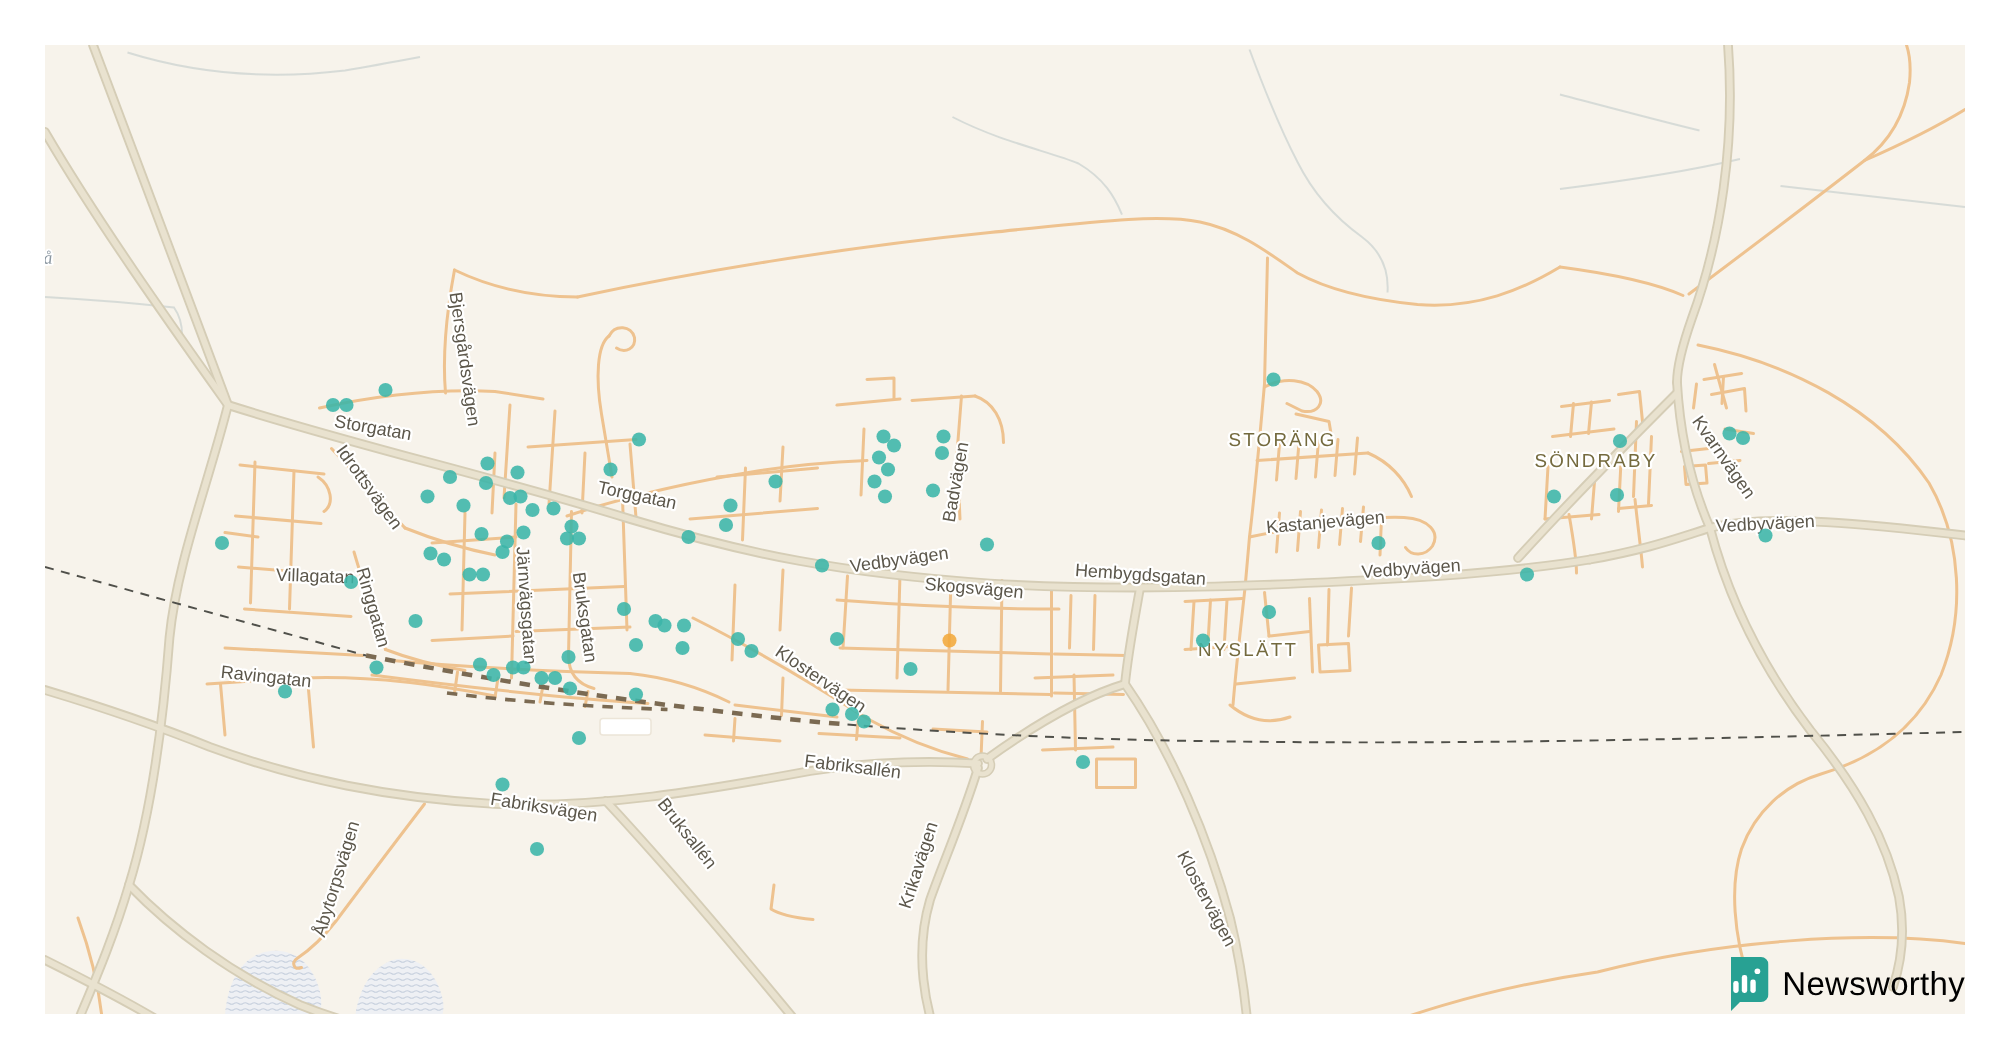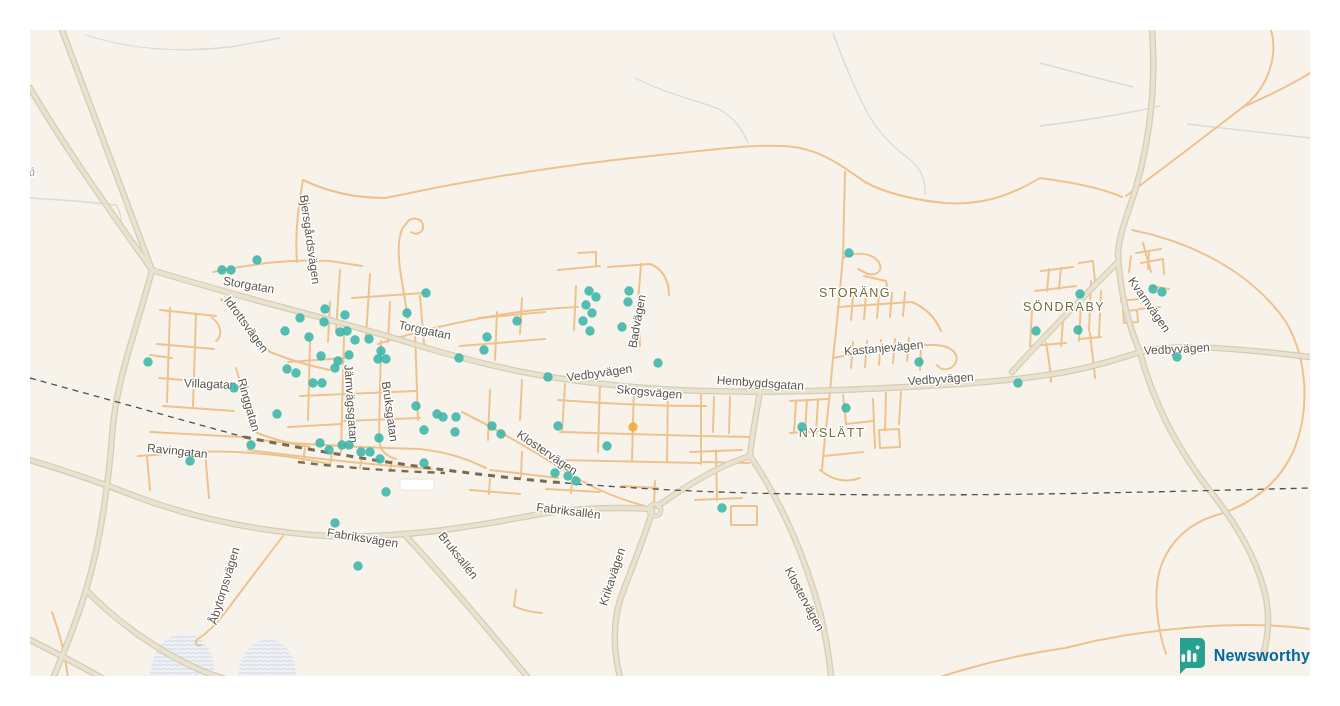--- a/index.html
+++ b/index.html
@@ -14,21 +14,21 @@
               font-family:"Liberation Sans",sans-serif;}
   .water-label{font-size:12px;font-style:italic;fill:#8a96a0;stroke:#ffffff;stroke-width:2.5px;
                paint-order:stroke;text-anchor:middle;font-family:"Liberation Serif",serif;}
   .minor-road{stroke:#eec28f;stroke-width:2;fill:none;stroke-linecap:round;stroke-linejoin:round;}
   .major-casing{stroke:#d5cdb6;stroke-width:6.5;fill:none;stroke-linecap:round;stroke-linejoin:round;}
   .major-fill{stroke:#e9e2cf;stroke-width:4;fill:none;stroke-linecap:round;stroke-linejoin:round;}
   .stream{stroke:#d3d8d5;stroke-width:1.3;fill:none;opacity:.9;}
   .boundary{stroke:#50504a;stroke-width:1.3;fill:none;stroke-dasharray:6 5;}
   .rail{stroke:#7b6a52;fill:none;stroke-dasharray:7 6;}
   #logo{position:absolute;right:30px;bottom:32px;display:flex;align-items:center;gap:9px;}
-  #logo-text{color:#0369a1;font-size:16px;font-weight:700;letter-spacing:.2px;}
+  #logo-text{color:#000000;font-size:22px;font-weight:400;letter-spacing:.2px;}
 </style>
 </head>
 <body>
 
 <div id="page">
 <svg id="map-svg" width="1340" height="706" viewBox="0 0 1340 706">
   <defs>
     <clipPath id="mapclip">
           <rect x="30" y="30" width="1280" height="646"></rect>
         </clipPath>

